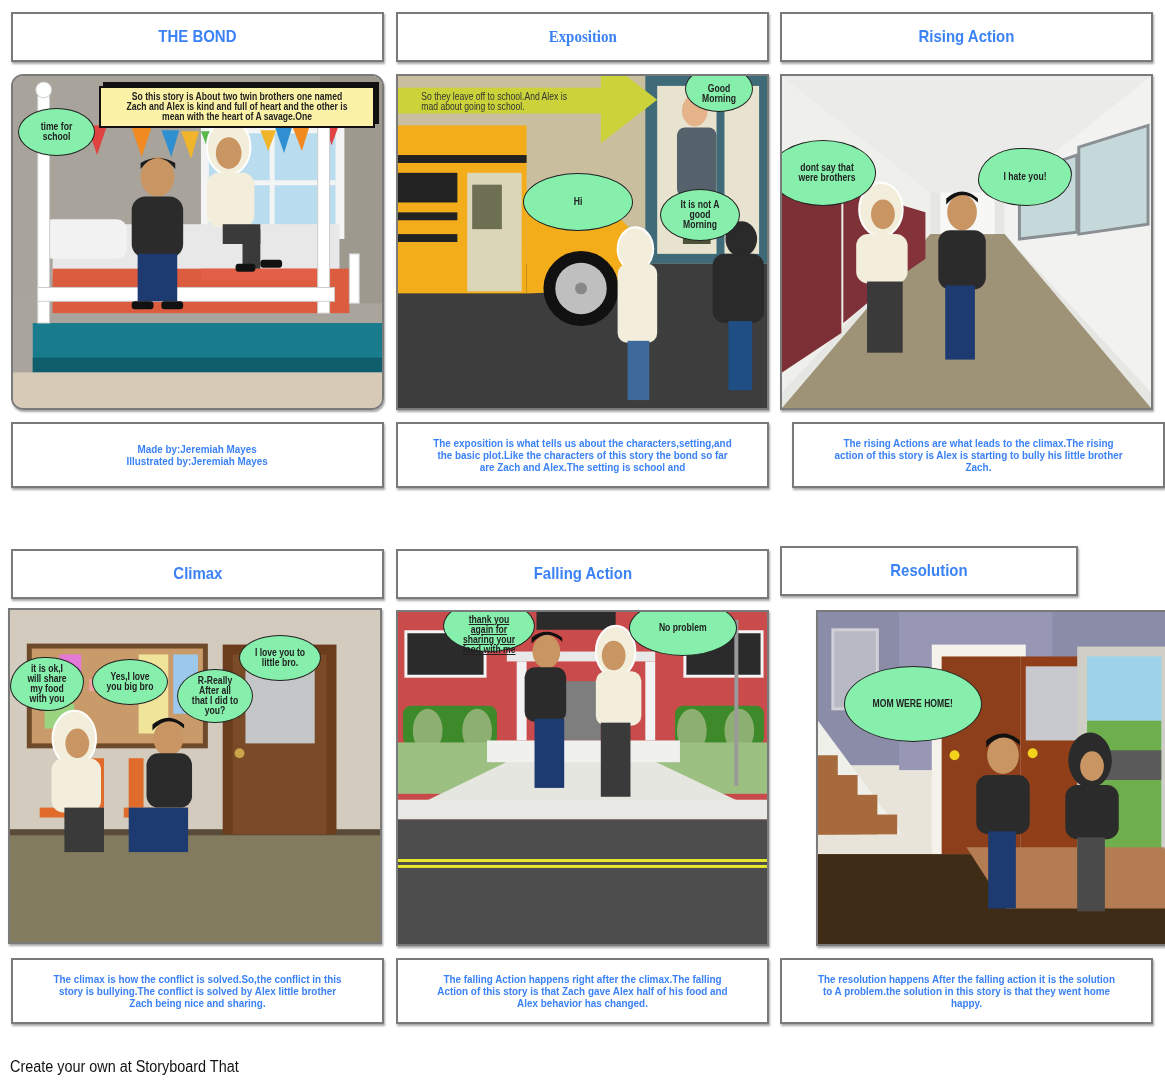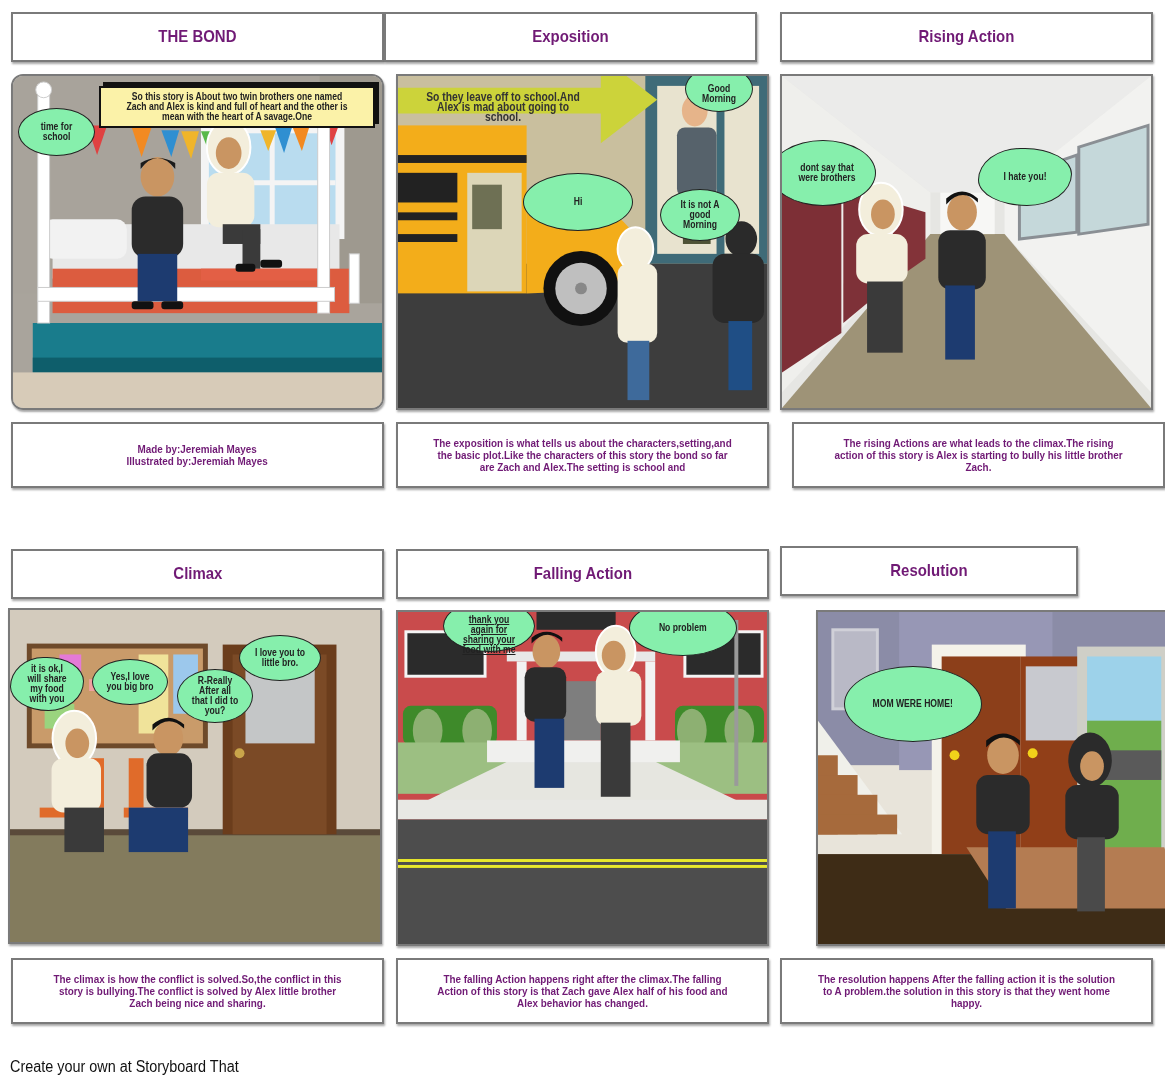--- a/index.html
+++ b/index.html
@@ -3,21 +3,21 @@
 <meta charset="utf-8">
 <style>
   * { box-sizing: border-box; margin: 0; padding: 0; }
   html, body { width: 1165px; height: 1087px; background: #ffffff; overflow: hidden; }
   body { position: relative; font-family: "Liberation Sans", sans-serif; }
 
   .title-box, .desc-box {
     position: absolute; background: #fff; border: 2px solid #7a7a7a;
     box-shadow: 1px 2px 2px rgba(0,0,0,0.35);
     display: flex; align-items: center; justify-content: center; text-align: center;
-    color: #701a75;
+    color: #3b82f6;
   }
   .title-box { height: 50px; font-weight: bold; font-size: 17px; font-family: "Liberation Sans Narrow","Liberation Sans", sans-serif; }
   .title-box span { transform: scaleX(0.88); display: inline-block; }
   .desc-box { height: 66px; padding: 6px 10px; font-weight: bold; font-size: 11.5px; line-height: 12px; }
   .desc-box span { transform: scaleX(0.86); display: inline-block; }
 
   .scene { position: absolute; border: 2px solid #7a7a7a; overflow: hidden; box-shadow: 1px 2px 2px rgba(0,0,0,0.35); }
   .scene svg { position: absolute; left: 0; top: 0; width: 100%; height: 100%; }
 
   .bubble {
@@ -26,33 +26,33 @@
     font-weight: bold; font-size: 10px; line-height: 10px; color: #222; padding: 4px 8px;
   }
   .bubble span { transform: scaleX(0.86); display: inline-block; }
   .bubble.cloud { border-radius: 45% 50% 48% 52% / 55% 45% 55% 45%; }
   .narration {
     position: absolute; background: #fbf2a8; border: 2px solid #111;
     box-shadow: 4px -4px 0 #111;
     font-weight: bold; font-size: 10px; line-height: 10px; text-align: center; color: #222; padding: 4px 6px;
   }
   .narration span { transform: scaleX(0.86); display: inline-block; }
-  .arrow-text { position: absolute; font-weight: bold; font-size: 12px; line-height: 10px; text-align: center; color: #333; }
+  .arrow-text { position: absolute; font-weight: normal; font-size: 10px; line-height: 10px; text-align: left; color: #333; }
   .arrow-text span { transform: scaleX(0.86); display: inline-block; }
 
   .footer { position: absolute; left: 10px; top: 1058px; font-size: 16px; color: #111; }
   .footer span { transform: scaleX(0.9); display: inline-block; transform-origin: left; }
 </style>
 </head>
 <body>
 
 <div class="title-box" style="left:11px;top:12px;width:373px;">
     <span>THE BOND</span>
   </div>
-<div class="title-box" style="left:384px;top:12px;width:373px;">
+<div class="title-box" style="left:396px;top:12px;width:373px;font-family:Liberation Serif, serif;">
     <span>Exposition</span>
   </div>
 <div class="title-box" style="left:780px;top:12px;width:373px;">
     <span>Rising Action</span>
   </div>
 
 <div class="scene" style="left:11px;top:74px;width:373px;height:336px;border-radius:12px;">
   <svg viewBox="0 0 373 336" preserveAspectRatio="none">
     <rect x="0" y="0" width="373" height="336" fill="#a9a49c"></rect>
     <rect x="0" y="0" width="373" height="220" fill="#a8a39b"></rect>

